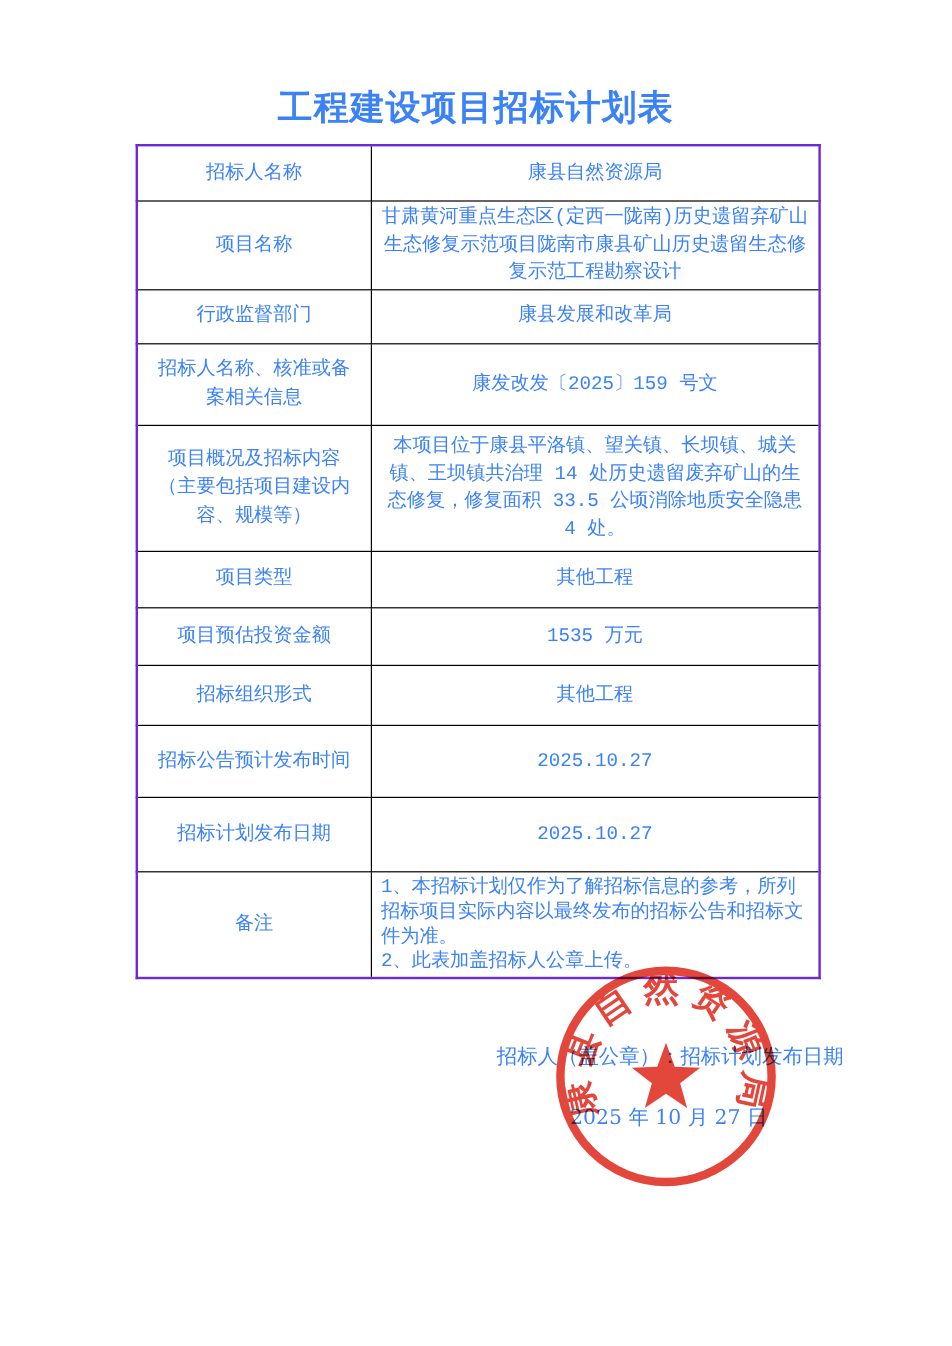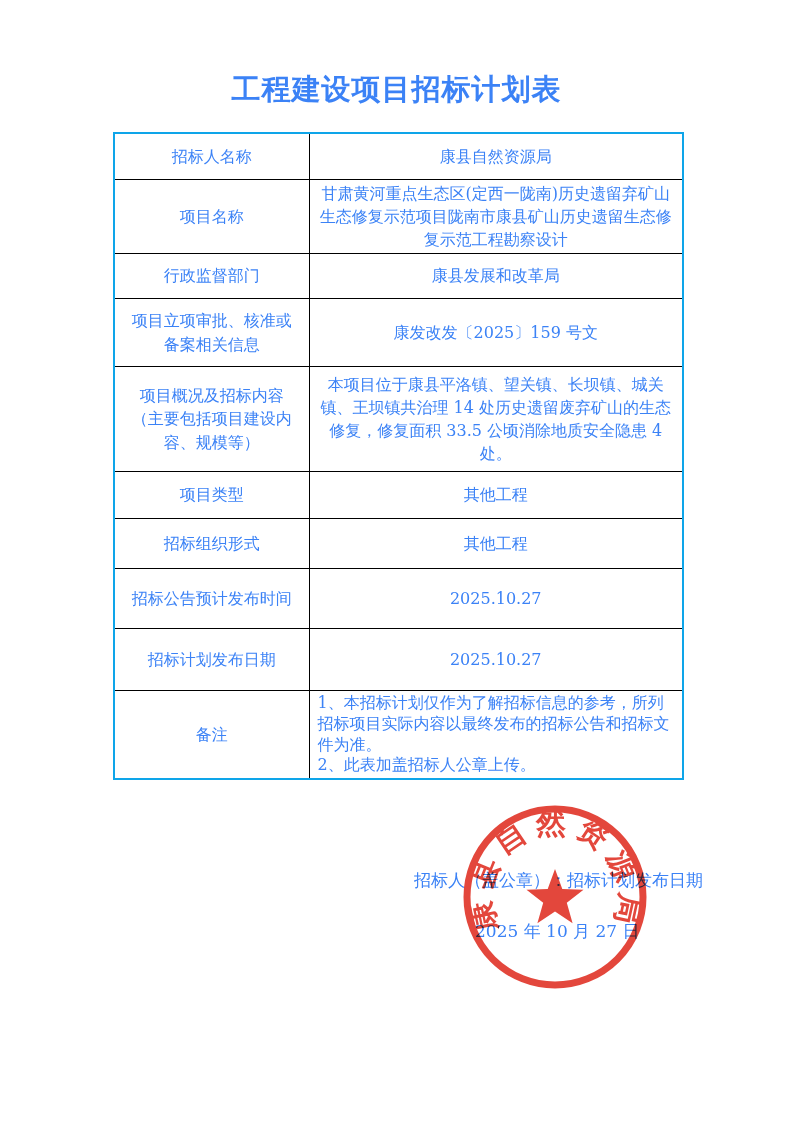--- a/index.html
+++ b/index.html
@@ -19,25 +19,26 @@
     width: 100%;
     margin: 0;
     text-align: center;
     font-size: 29px;
     font-weight: bold;
     letter-spacing: 1px;
   }
   table.plan {
     position: absolute;
     left: 113px;
-    top: 132px;
+    top: 120px;
     width: 569px;
     border-collapse: collapse;
     table-layout: fixed;
-    border: 2px solid #0ea5e9;
+    border: 2px solid #6d28d9;
+    font-family: Liberation Mono, monospace;
   }
   table.plan col.c1 { width: 195px; }
   table.plan col.c2 { width: 374px; }
   table.plan td {
     border: 1px solid #000;
     vertical-align: middle;
     text-align: center;
     font-size: 16px;
     line-height: 1.45;
     padding: 2px 8px;
@@ -99,30 +100,34 @@
       </tr>
       <tr style="height:68px">
         <td class="label">项目名称</td>
         <td class="value">甘肃黄河重点生态区(定西一陇南)历史遗留弃矿山生态修复示范项目陇南市康县矿山历史遗留生态修复示范工程勘察设计</td>
       </tr>
       <tr style="height:45px">
         <td class="label">行政监督部门</td>
         <td class="value">康县发展和改革局</td>
       </tr>
       <tr style="height:68px">
-        <td class="label">项目立项审批、核准或备案相关信息</td>
+        <td class="label">招标人名称、核准或备案相关信息</td>
         <td class="value">康发改发〔2025〕159 号文</td>
       </tr>
       <tr style="height:105px">
         <td class="label">项目概况及招标内容（主要包括项目建设内容、规模等）</td>
         <td class="value">本项目位于康县平洛镇、望关镇、长坝镇、城关镇、王坝镇共治理 14 处历史遗留废弃矿山的生态修复，修复面积 33.5 公顷消除地质安全隐患 4 处。</td>
       </tr>
       <tr style="height:47px">
         <td class="label">项目类型</td>
         <td class="value">其他工程</td>
+      </tr>
+      <tr style="height:48px">
+        <td class="label">项目预估投资金额</td>
+        <td class="value">1535 万元</td>
       </tr>
       <tr style="height:50px">
         <td class="label">招标组织形式</td>
         <td class="value">其他工程</td>
       </tr>
       <tr style="height:60px">
         <td class="label">招标公告预计发布时间</td>
         <td class="value">2025.10.27</td>
       </tr>
       <tr style="height:62px">

